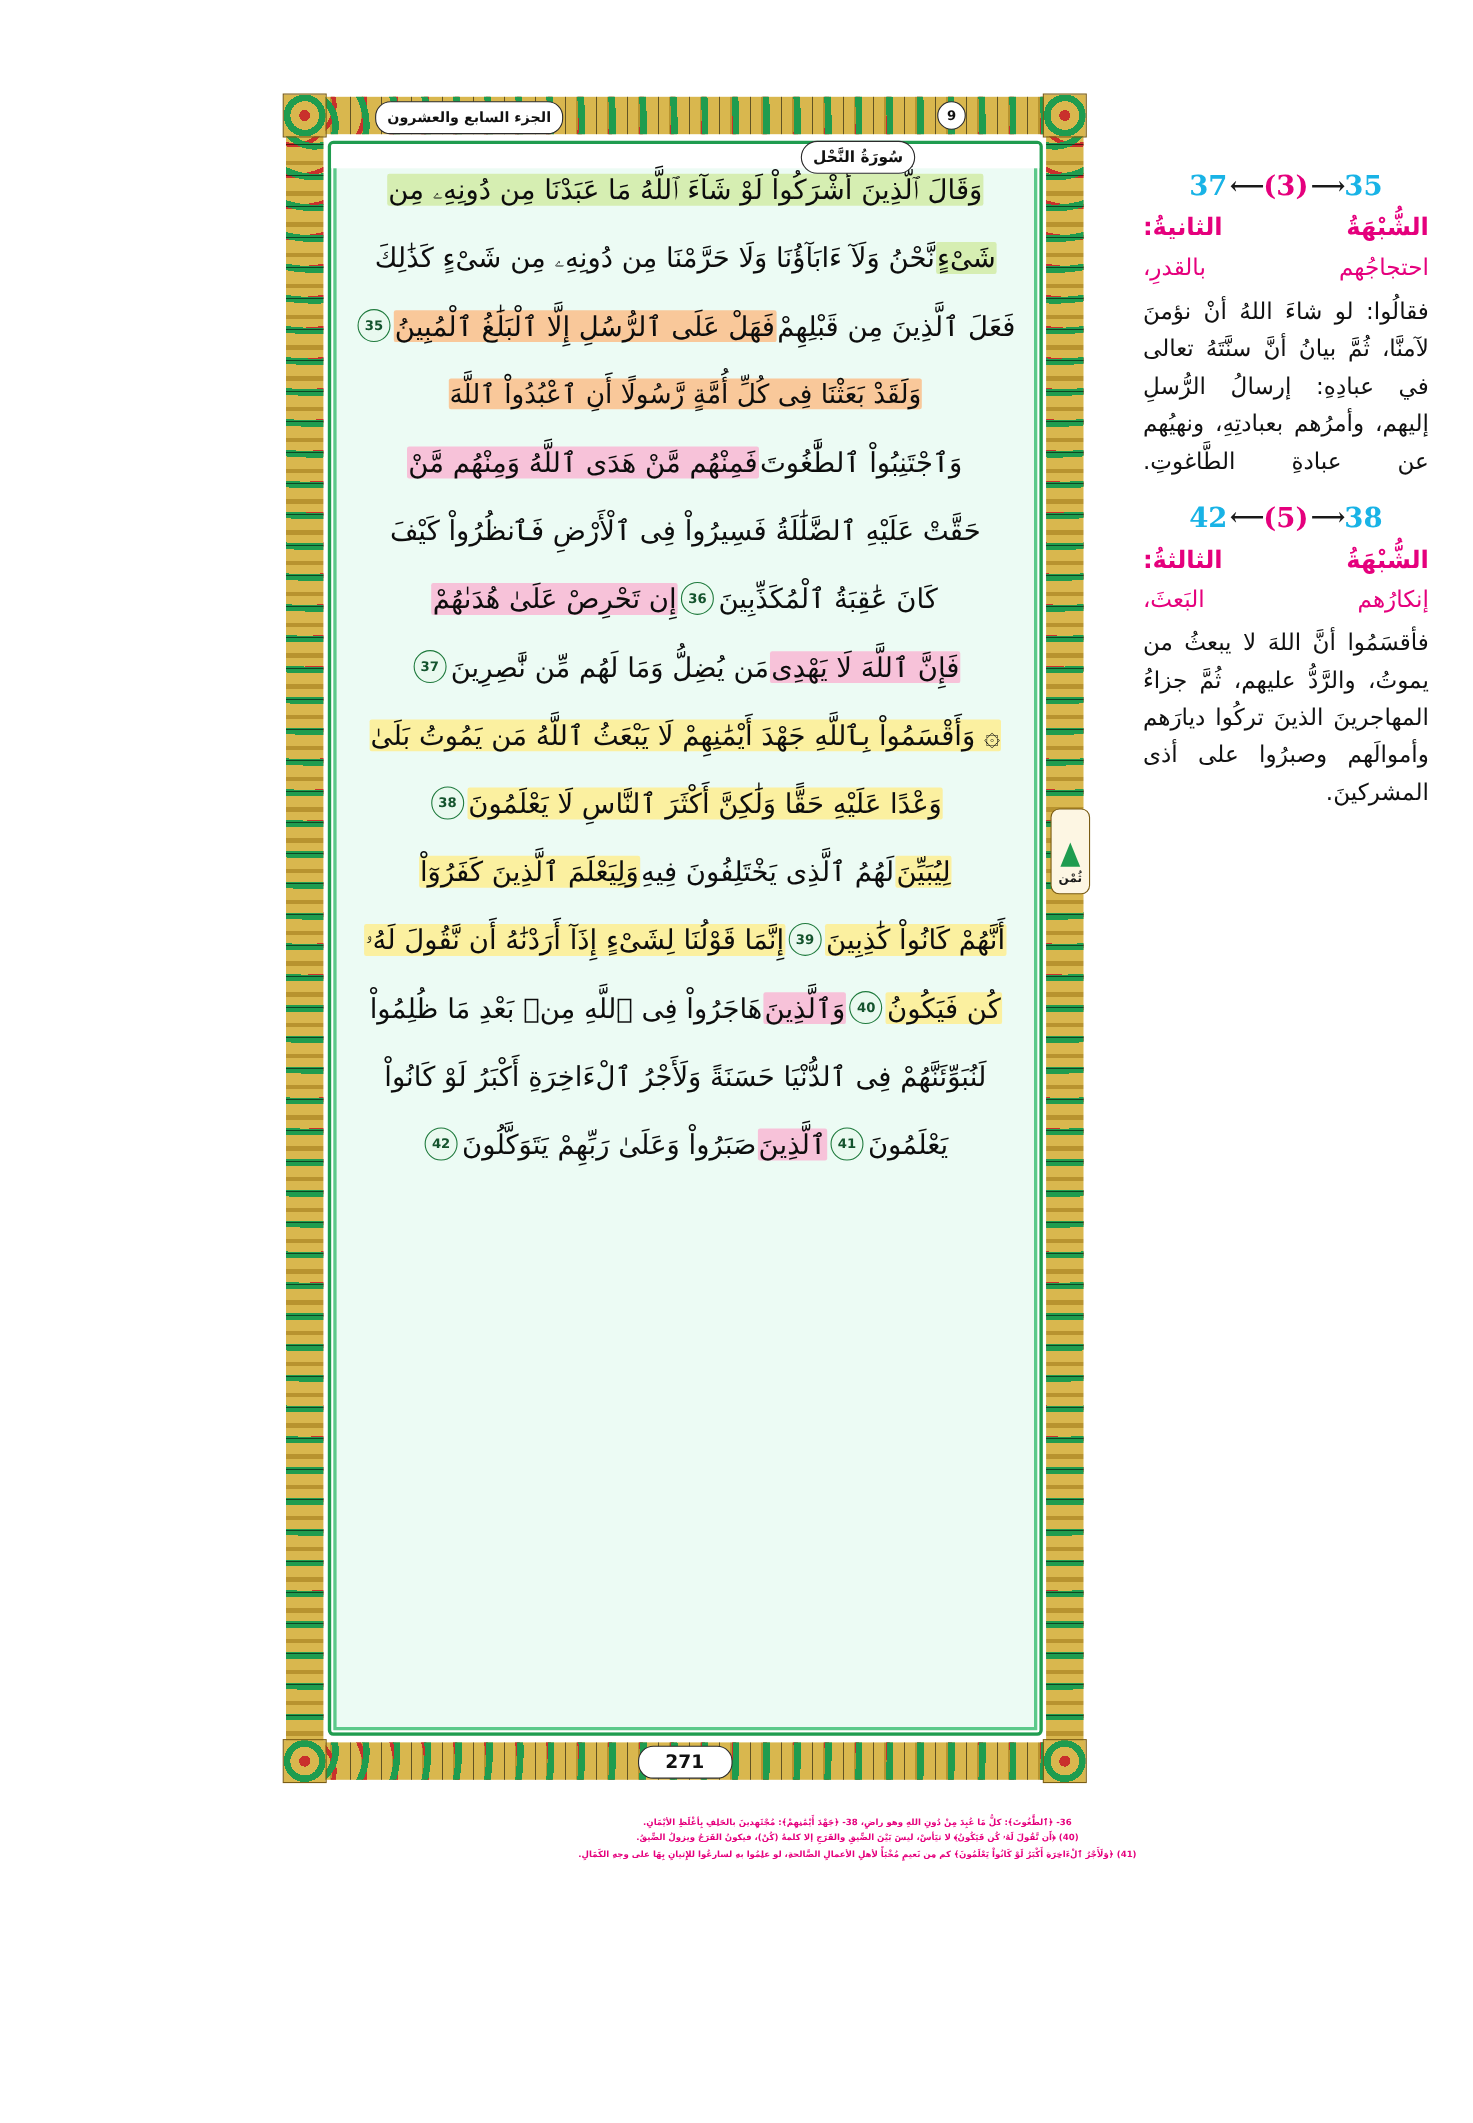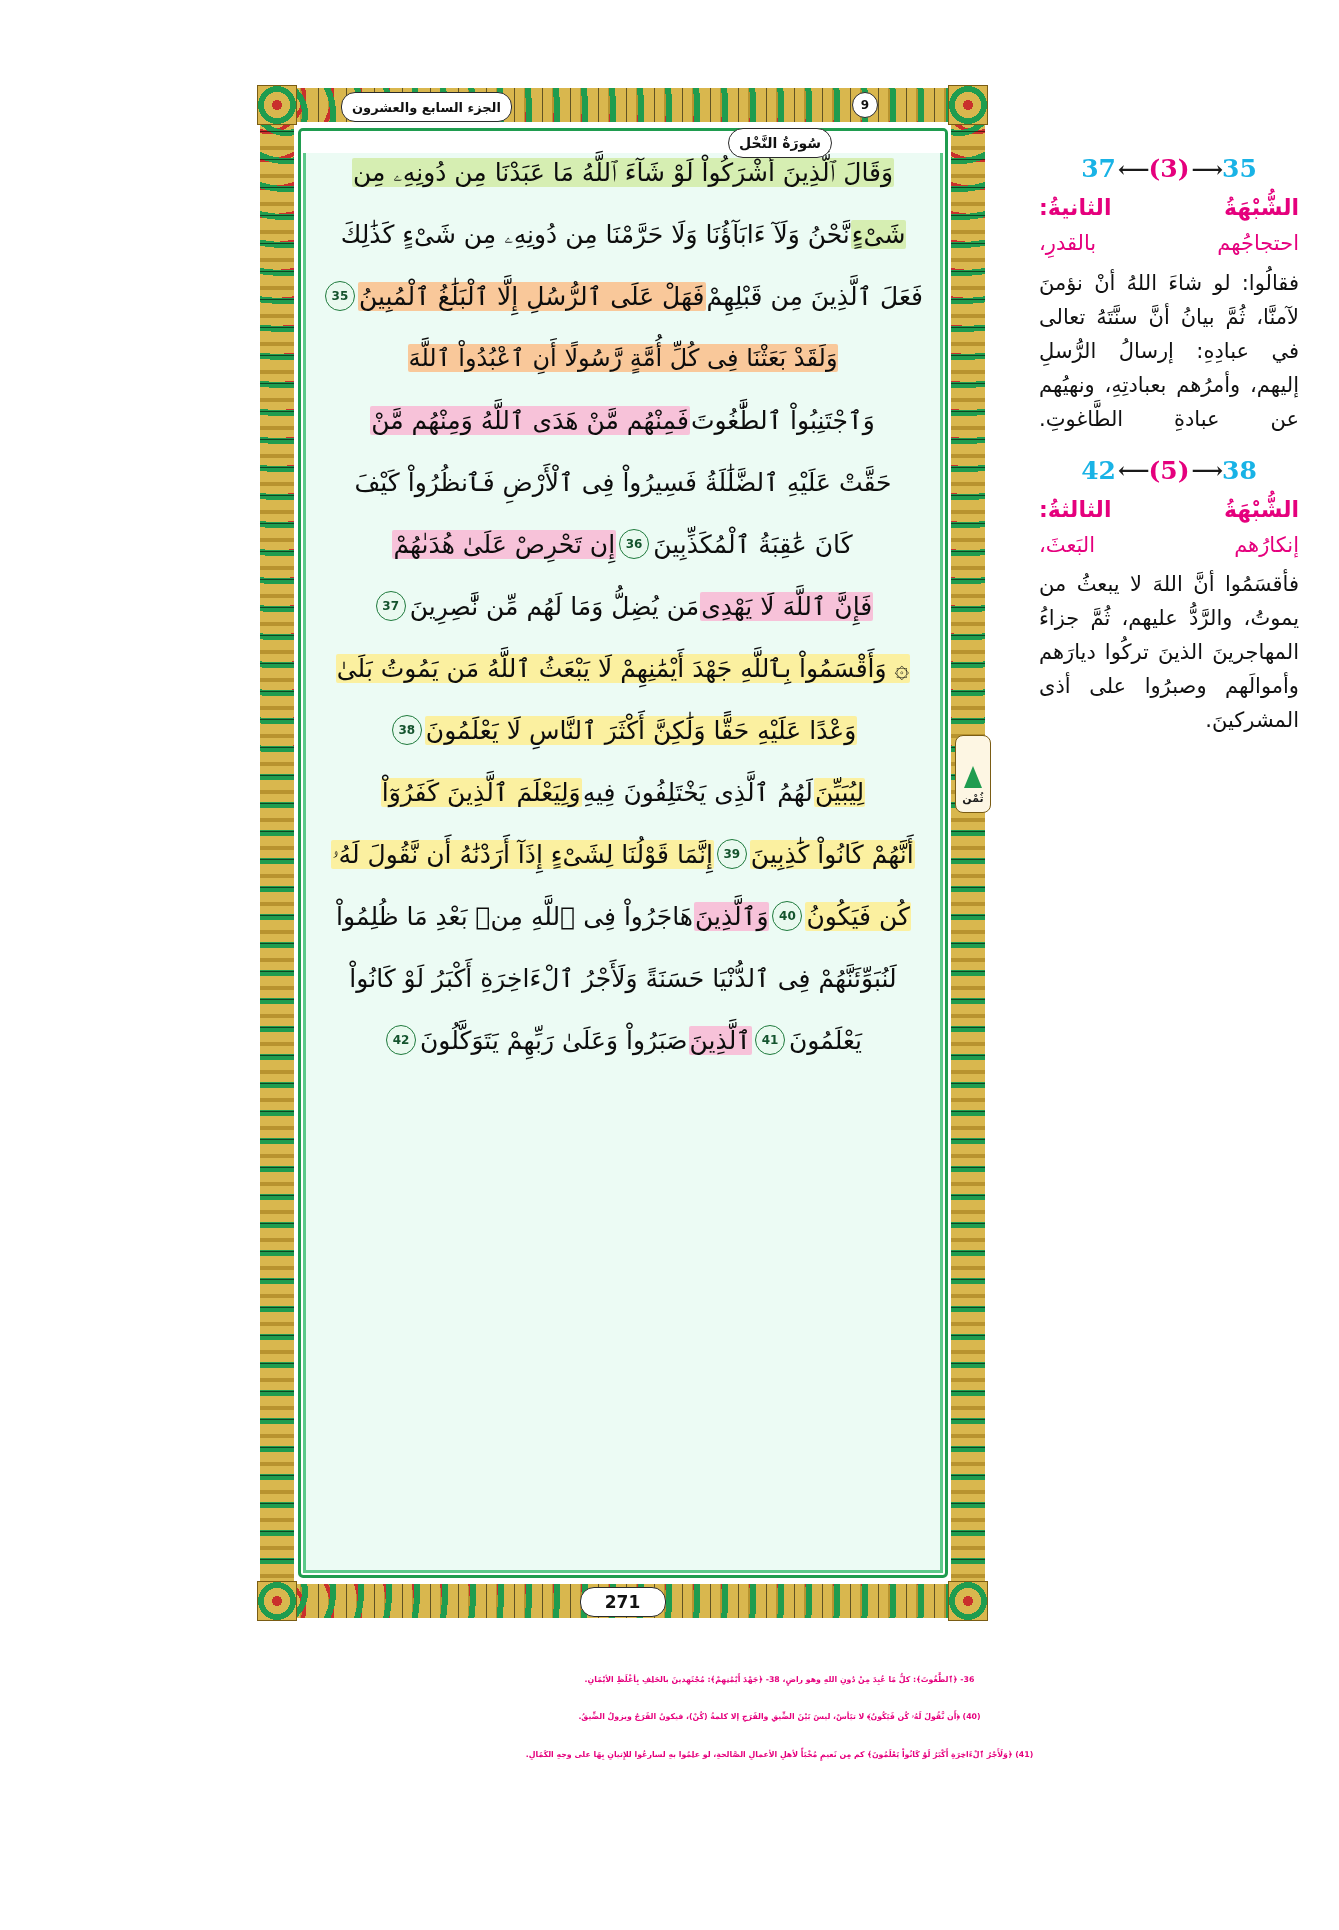--- a/index.html
+++ b/index.html
@@ -252,21 +252,20 @@
     direction: rtl;
     text-align: center;
     font-family: "DejaVu Sans", "Liberation Sans", sans-serif;
   }
   .fn-line {
     color: #e5007d;
     font-size: 15px;
     font-weight: bold;
     line-height: 1.85;
     white-space: nowrap;
-    margin-top: 23px;
   }
 </style>
 </head>
 <body>
 
 <div id="page">
 
   <div class="frame-outer">
     <div class="frame-band band-h band-top"></div>
     <div class="frame-band band-h band-bottom"></div>

